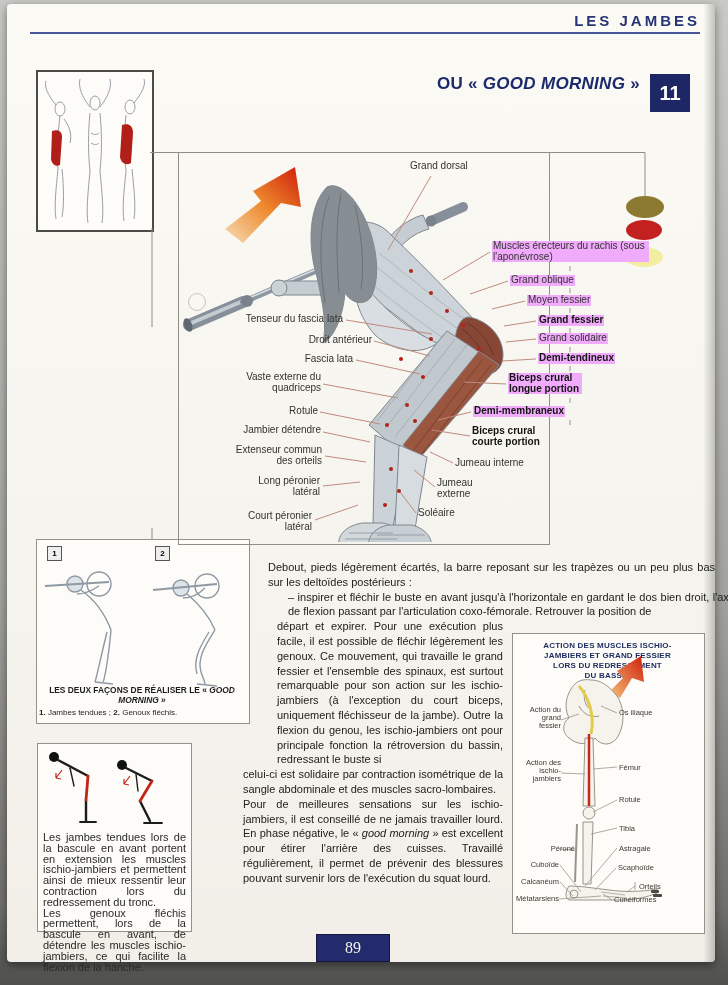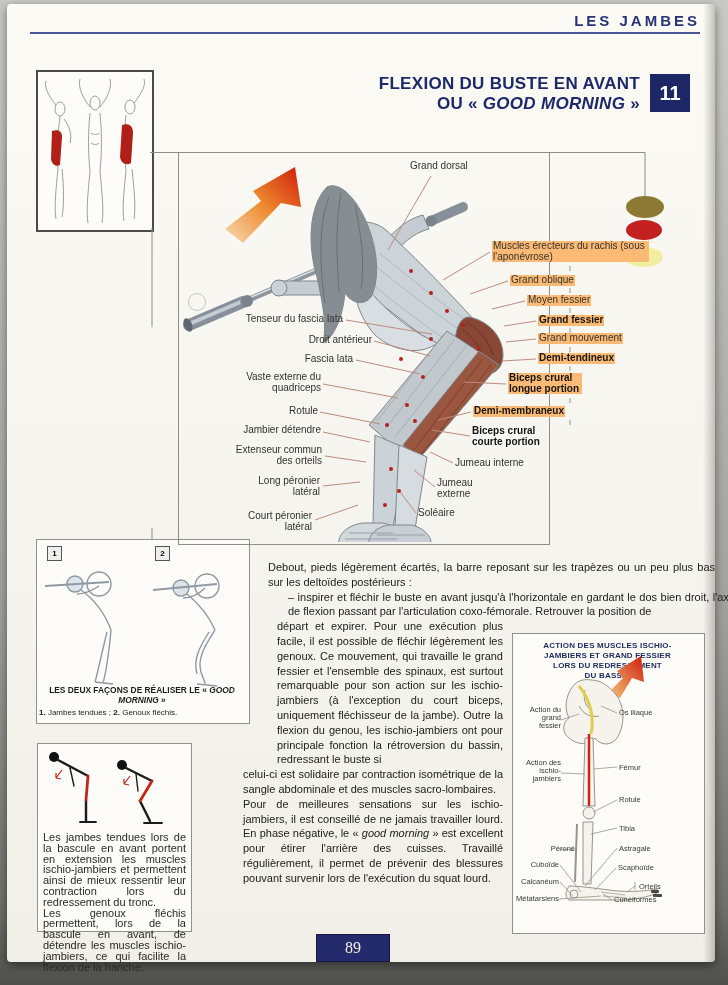--- a/index.html
+++ b/index.html
@@ -8,21 +8,21 @@
   .page:after{content:"";position:absolute;right:0;top:0;bottom:0;width:12px;background:linear-gradient(270deg,rgba(90,90,85,.35),rgba(90,90,85,0));border-radius:0 4px 4px 0;}
   .abs{position:absolute;}
   .hdr{font-size:15px;letter-spacing:3px;color:#273478;font-weight:bold;}
   .rule{height:2px;background:#4a569a;}
   .title{font-size:17px;font-weight:bold;color:#1c2a6b;text-align:right;line-height:20px;letter-spacing:.3px;}
   .numbox{background:#1e2766;color:#fff;font-size:20px;font-weight:bold;text-align:center;line-height:38px;}
   .lbl{font-size:10px;color:#33322e;white-space:nowrap;line-height:10.5px;}
   .lbl.b{font-weight:bold;color:#141412;}
   .lbl.wrap{white-space:normal;}
   .lbl.ra{text-align:right;}
-  .lbl.bg{background:#fdba74;padding:0 1px;}
+  .lbl.bg{background:#f0abfc;padding:0 1px;}
   .body-txt{font-size:11px;line-height:14.8px;color:#22211e;text-align:justify;}
   .body-txt div{margin:0;}
   .frame{border:1px solid #93928a;background:#fdfcf8;}
   .frame2{border:2px solid #4a4a46;background:#fdfcf8;}
   .cap{font-weight:bold;text-align:center;color:#1d1d1a;}
   .tiny{font-size:11px;line-height:10.8px;color:#2a2a26;text-align:justify;}
   .inset-title{font-size:8px;font-weight:bold;color:#1a2a5e;text-align:center;line-height:10px;letter-spacing:.2px;}
   .ilbl{font-size:7.5px;color:#3a3933;line-height:8.2px;position:absolute;}
   .pagenum{background:#242b6d;color:#f4f2ea;font-family:"Liberation Serif",serif;font-size:16px;text-align:center;line-height:26px;border:1px solid #14183f;}
   .emblem{width:16px;height:16px;border-radius:50%;border:1px solid #b9b8ae;opacity:.8;}
@@ -31,21 +31,20 @@
 </head>
 <body>
 
 <div class="stage">
   <div class="page"></div>
 
   <div class="abs hdr" style="left:0;top:12px;width:700px;text-align:right;">LES JAMBES</div>
   <div class="abs rule" style="left:30px;top:32px;width:670px;"></div>
 
   <div class="abs title" style="left:290px;top:74px;width:350px;">
-    <div><span>FLEXION DU BUSTE EN AVANT</span></div>
     <div><span>OU « </span><i>GOOD MORNING</i><span> »</span></div>
   </div>
   <div class="abs numbox" style="left:650px;top:74px;width:40px;height:38px;">11</div>
 
   <div class="abs frame2" style="left:36px;top:70px;width:114px;height:158px;">
     <svg width="114" height="158" viewBox="0 0 114 156">
       <g stroke="#9aa0a6" stroke-width="1" fill="none">
         <ellipse cx="22" cy="36" rx="5" ry="7"></ellipse>
         <path d="M18,32 C10,22 6,14 8,8"></path>
         <path d="M22,43 C20,60 18,78 20,96"></path>
@@ -273,21 +272,21 @@
   <div class="abs lbl ra" style="right:410px;top:406px;">Rotule</div>
   <div class="abs lbl ra" style="right:407px;top:425px;">Jambier détendre</div>
   <div class="abs lbl ra wrap" style="right:406px;top:445px;width:95px;">Extenseur commun des orteils</div>
   <div class="abs lbl ra wrap" style="right:408px;top:476px;width:75px;">Long péronier latéral</div>
   <div class="abs lbl ra wrap" style="right:416px;top:511px;width:78px;">Court péronier latéral</div>
 
   <div class="abs lbl wrap bg" style="left:492px;top:241px;width:155px;">Muscles érecteurs du rachis (sous l'aponévrose)</div>
   <div class="abs lbl bg" style="left:510px;top:275px;">Grand oblique</div>
   <div class="abs lbl bg" style="left:527px;top:295px;">Moyen fessier</div>
   <div class="abs lbl b bg" style="left:538px;top:315px;">Grand fessier</div>
-  <div class="abs lbl bg" style="left:538px;top:333px;">Grand mouvement</div>
+  <div class="abs lbl bg" style="left:538px;top:333px;">Grand solidaire</div>
   <div class="abs lbl b bg" style="left:538px;top:353px;">Demi-tendineux</div>
   <div class="abs lbl b wrap bg" style="left:508px;top:373px;width:72px;">Biceps crural longue portion</div>
   <div class="abs lbl b bg" style="left:473px;top:406px;">Demi-membraneux</div>
   <div class="abs lbl b wrap" style="left:472px;top:426px;width:72px;">Biceps crural courte portion</div>
   <div class="abs lbl" style="left:455px;top:458px;">Jumeau interne</div>
   <div class="abs lbl wrap" style="left:437px;top:478px;width:48px;">Jumeau externe</div>
   <div class="abs lbl" style="left:418px;top:508px;">Soléaire</div>
 
   <div class="abs body-txt" style="left:243px;top:560px;width:481px;">
     <div style="margin-left:25px;width:447px;">Debout, pieds légèrement écartés, la barre reposant sur les trapèzes ou un peu plus bas sur les deltoïdes postérieurs :</div>

